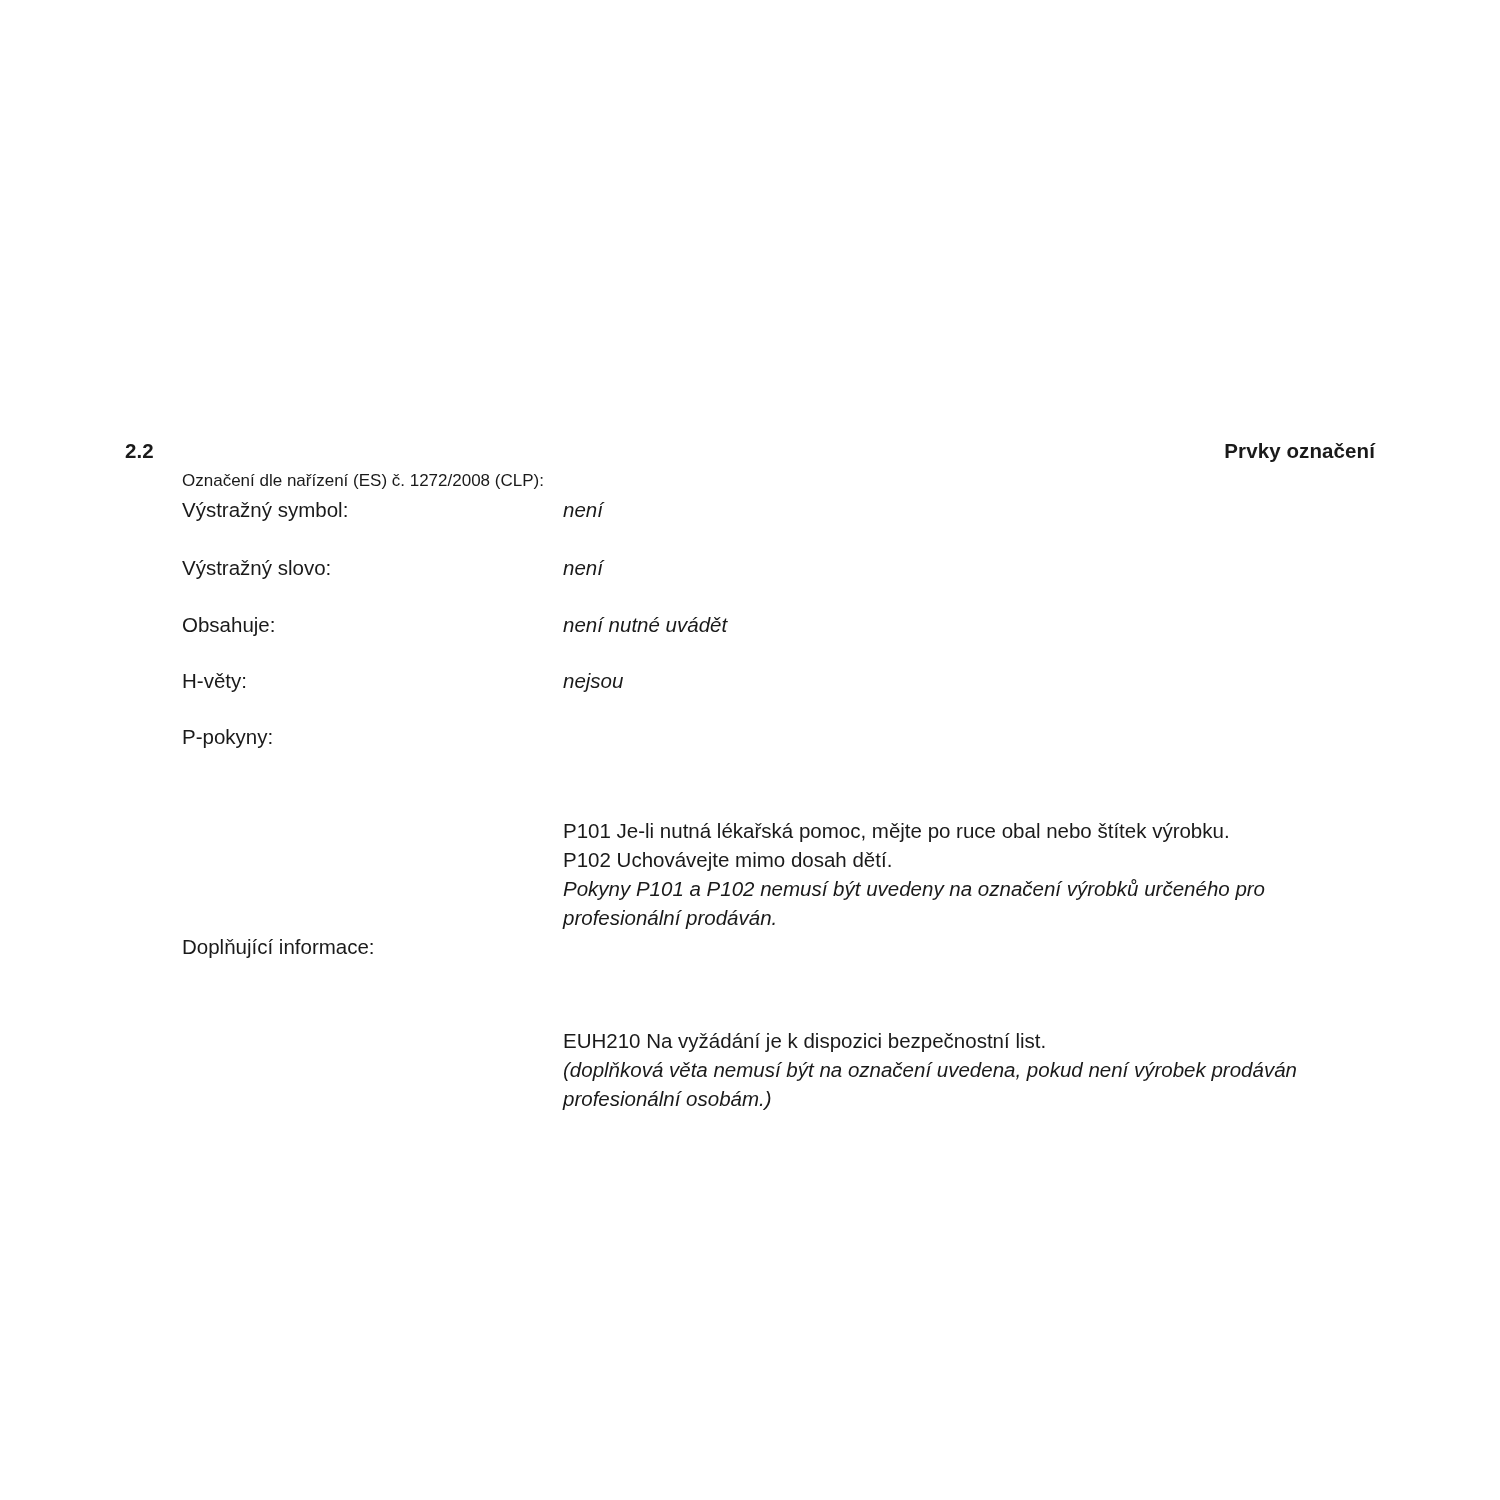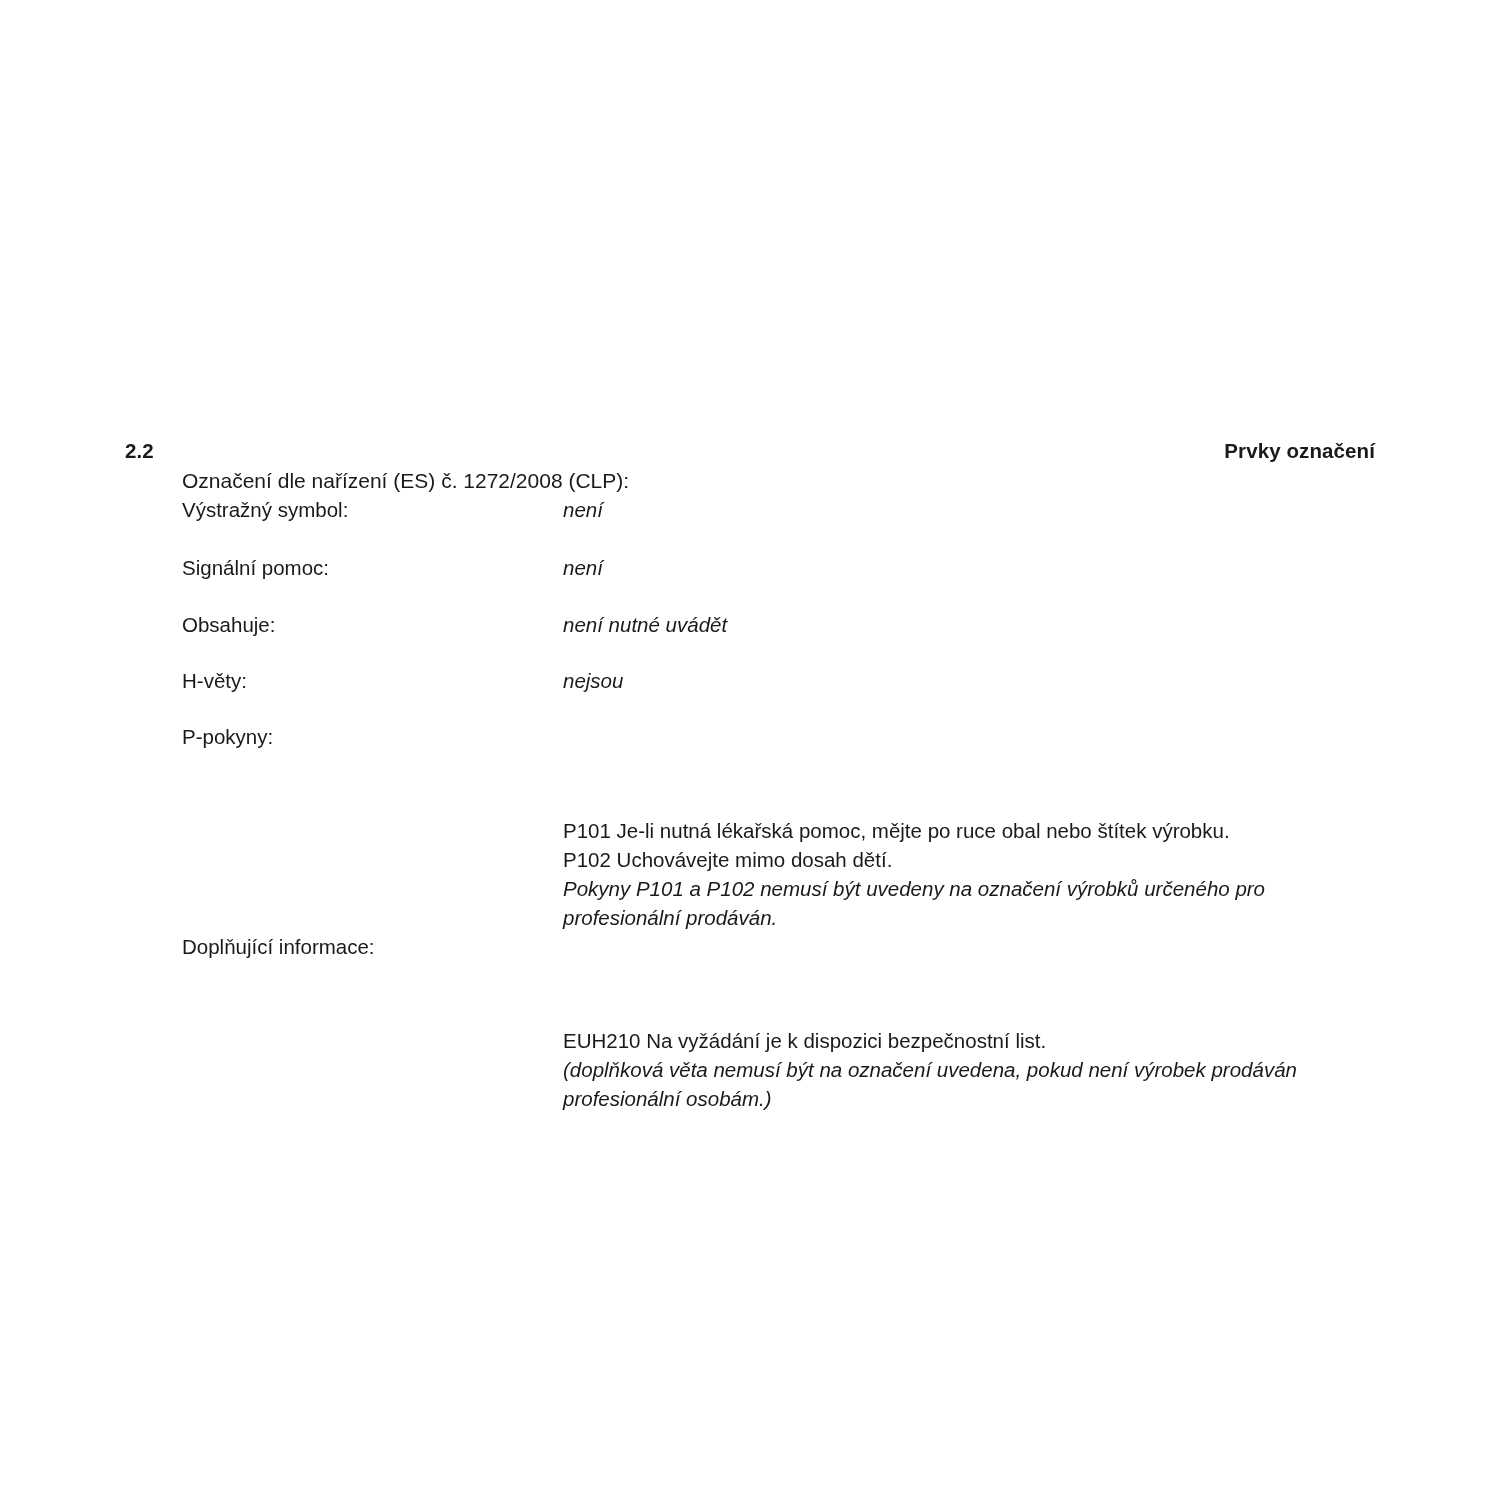--- a/index.html
+++ b/index.html
@@ -42,21 +42,21 @@
     flex: 0 0 57px;
   }
   .heading-title {
     flex: 1 1 auto;
     text-align: right;
   }
   .body-block {
     margin-left: 57px;
   }
   .subtitle {
-    font-size: 21px;
+    font-size: 17px;
     line-height: 29px;
     margin-top: 2px;
     white-space: nowrap;
   }
   .row {
     display: flex;
     align-items: center;
     font-size: 20.5px;
     line-height: 29px;
   }
@@ -100,21 +100,21 @@
       <div class="subtitle">Označení dle nařízení (ES) č. 1272/2008 (CLP):</div>
 
       <div class="row">
         <span class="label">Výstražný symbol:</span>
         <span class="value it">není</span>
       </div>
 
       <div class="gap-29"></div>
 
       <div class="row">
-        <span class="label">Signální pomoc:</span>
+        <span class="label">Výstražný slovo:</span>
         <span class="value it">není</span>
       </div>
 
       <div class="gap-28"></div>
 
       <div class="row">
         <span class="label">Obsahuje:</span>
         <span class="value it">není nutné uvádět</span>
       </div>
 

